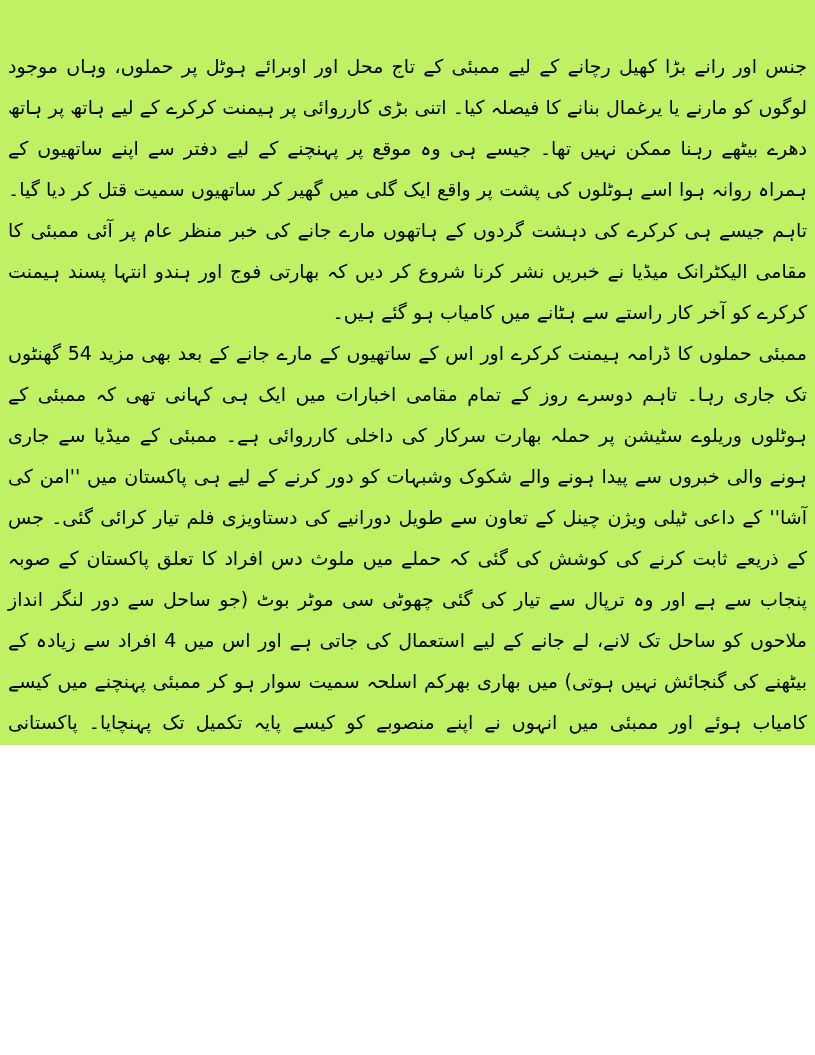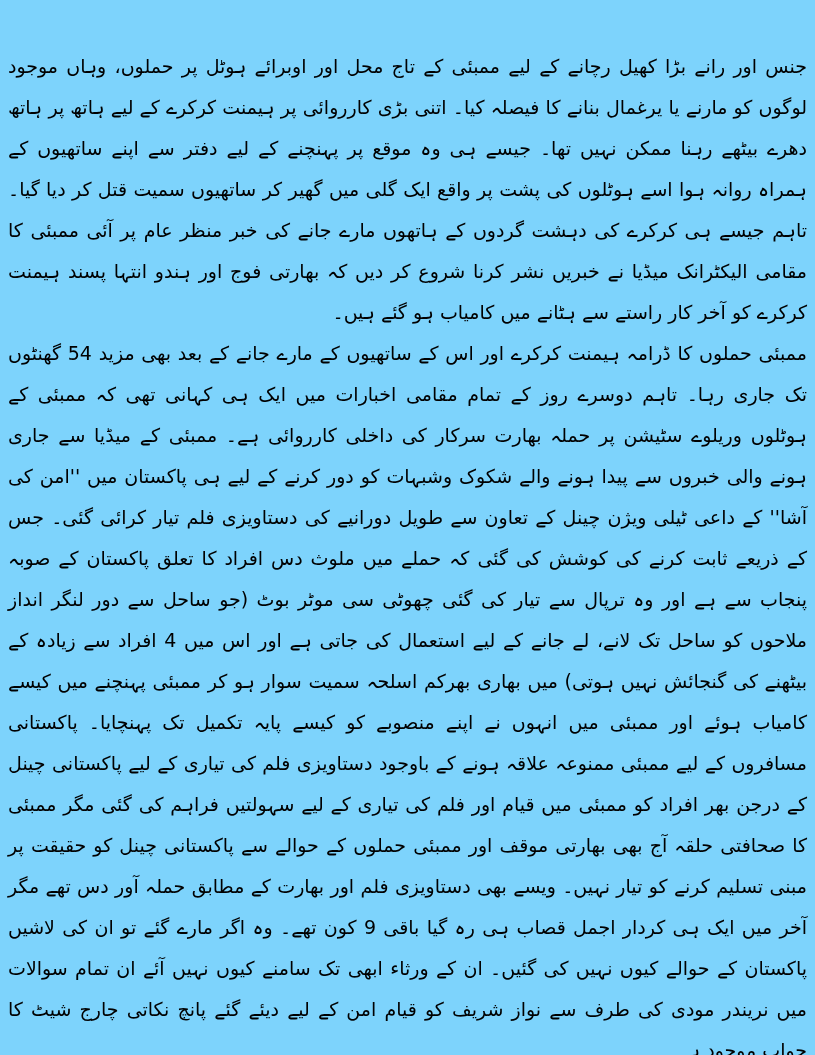--- a/index.html
+++ b/index.html
@@ -3,23 +3,23 @@
 <meta charset="utf-8">
 <style>
   html, body {
     margin: 0;
     padding: 0;
     background: #ffffff;
   }
   .page {
     position: relative;
     width: 815px;
-    height: 1055px;
+    height: 745px;
     margin: 0 auto;
-    background: #7dd3fc;
+    background: #bef264;
     color: #000000;
     box-sizing: border-box;
     padding: 46px 8px 0 8px;
     overflow: hidden;
   }
   .article {
     direction: rtl;
     unicode-bidi: embed;
     font-family: "DejaVu Sans", sans-serif;
     font-size: 19px;

